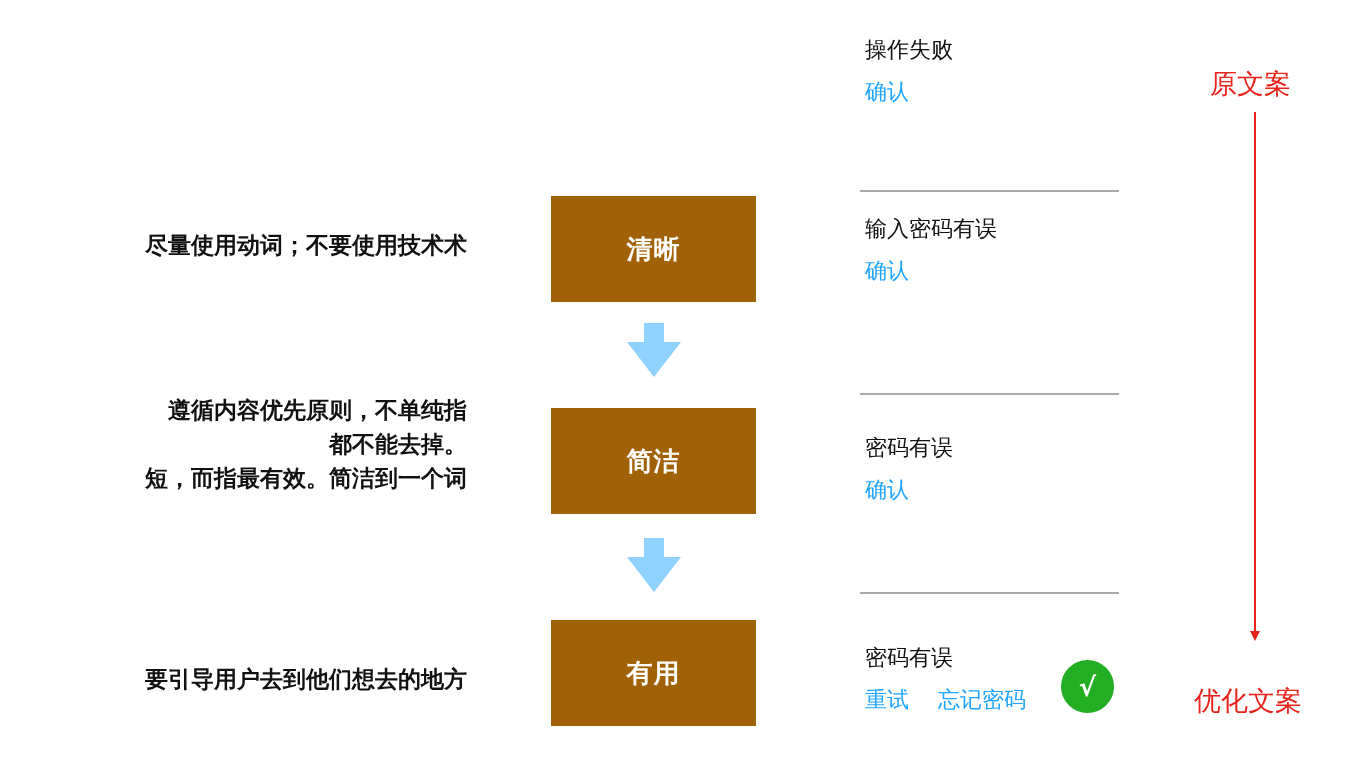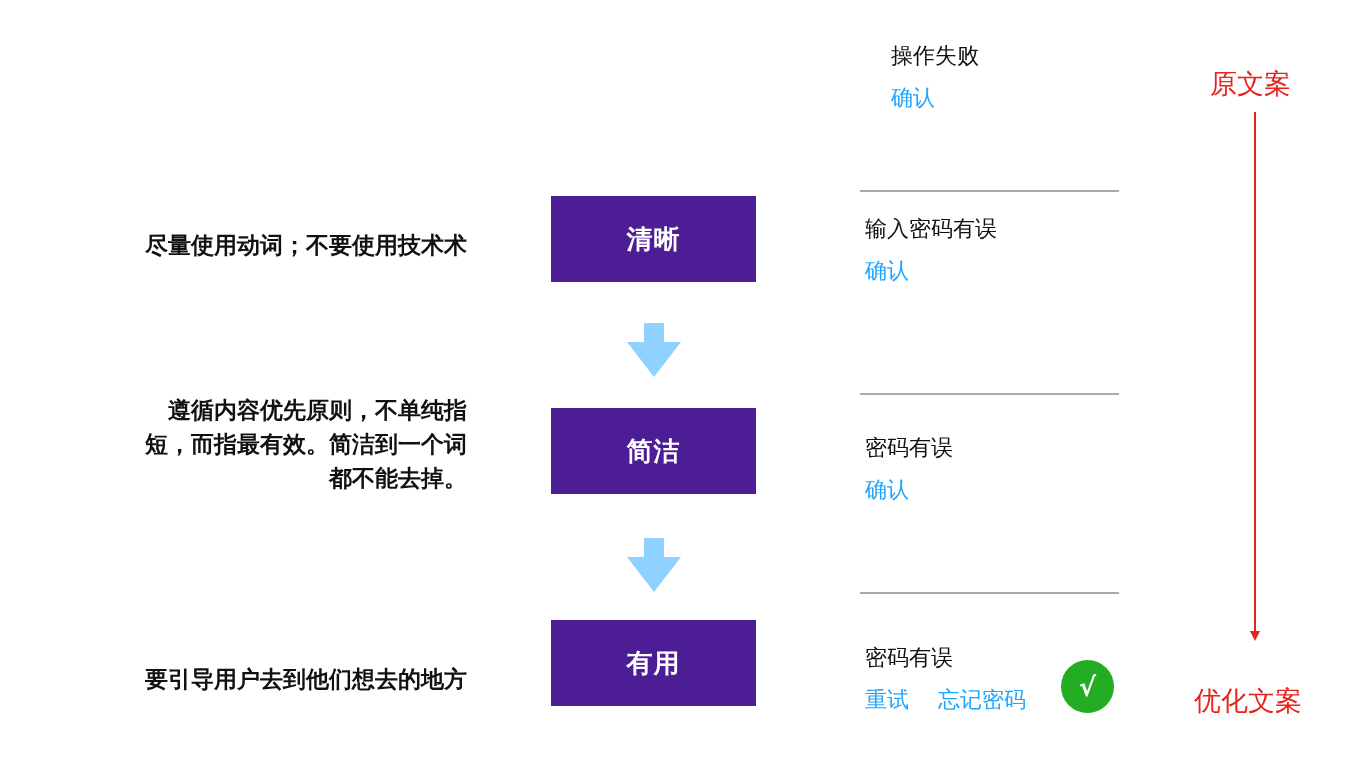--- a/index.html
+++ b/index.html
@@ -8,22 +8,22 @@
       background: #ffffff;
       font-family: "DejaVu Sans", "Liberation Sans", sans-serif;
     }
     .abs { position: absolute; }
     .principle-desc {
       position: absolute; right: 887px; text-align: right;
       font-size: 23px; font-weight: bold; color: #111111; line-height: 34px;
       white-space: nowrap;
     }
     .principle-box {
-      position: absolute; left: 551px; width: 205px; height: 86px;
-      background: #4c1d95; color: #ffffff;
+      position: absolute; left: 551px; width: 205px; height: 106px;
+      background: #a16207; color: #ffffff;
       display: flex; align-items: center; justify-content: center;
       font-size: 26px; font-weight: bold; letter-spacing: 1px;
     }
     .flow-arrow { position: absolute; left: 627px; width: 54px; height: 54px; }
     .msg-block { position: absolute; left: 865px; font-size: 22px; line-height: 42px; }
     .msg-title, .msg-body { color: #111111; display: block; white-space: nowrap; }
     .msg-actions { display: block; white-space: nowrap; }
     .msg-action { color: #1ea5ff; margin-right: 22px; cursor: pointer; font-family: Liberation Serif, serif; }
     .separator { position: absolute; left: 860px; width: 259px; height: 2px; background: #aaaaaa; }
     .label-red { position: absolute; color: #e8231c; font-size: 27px; white-space: nowrap; }
@@ -35,22 +35,22 @@
     }
   </style>
 </head>
 <body>
 
 <div class="principle-desc" style="top:228px;">
   <div>尽量使用动词；不要使用技术术</div>
 </div>
 <div class="principle-desc" style="top:393px;">
   <div>遵循内容优先原则，不单纯指</div>
+  <div>都不能去掉。</div>
   <div>短，而指最有效。简洁到一个词</div>
-  <div>都不能去掉。</div>
 </div>
 <div class="principle-desc" style="top:662px;">
   <div>要引导用户去到他们想去的地方</div>
 </div>
 
 <div class="principle-box" style="top:196px;">
   <span>清晰</span>
 </div>
 
 <svg class="flow-arrow" style="top:323px;" viewBox="0 0 54 54">
@@ -62,21 +62,21 @@
 </div>
 
 <svg class="flow-arrow" style="top:538px;" viewBox="0 0 54 54">
   <polygon points="17,0 37,0 37,19 54,19 27,54 0,19 17,19" fill="#8fd1ff"></polygon>
 </svg>
 
 <div class="principle-box" style="top:620px;">
   <span>有用</span>
 </div>
 
-<div class="msg-block" style="top:35px;margin-left:26px;">
+<div class="msg-block" style="top:29px;">
   <span class="msg-title">操作失败</span>
   <span class="msg-actions">
     <span class="msg-action">确认</span>
   </span>
 </div>
 <div class="separator" style="top:190px;"></div>
 
 <div class="msg-block" style="top:208px;">
   <span class="msg-body">输入密码有误</span>
   <span class="msg-actions">

